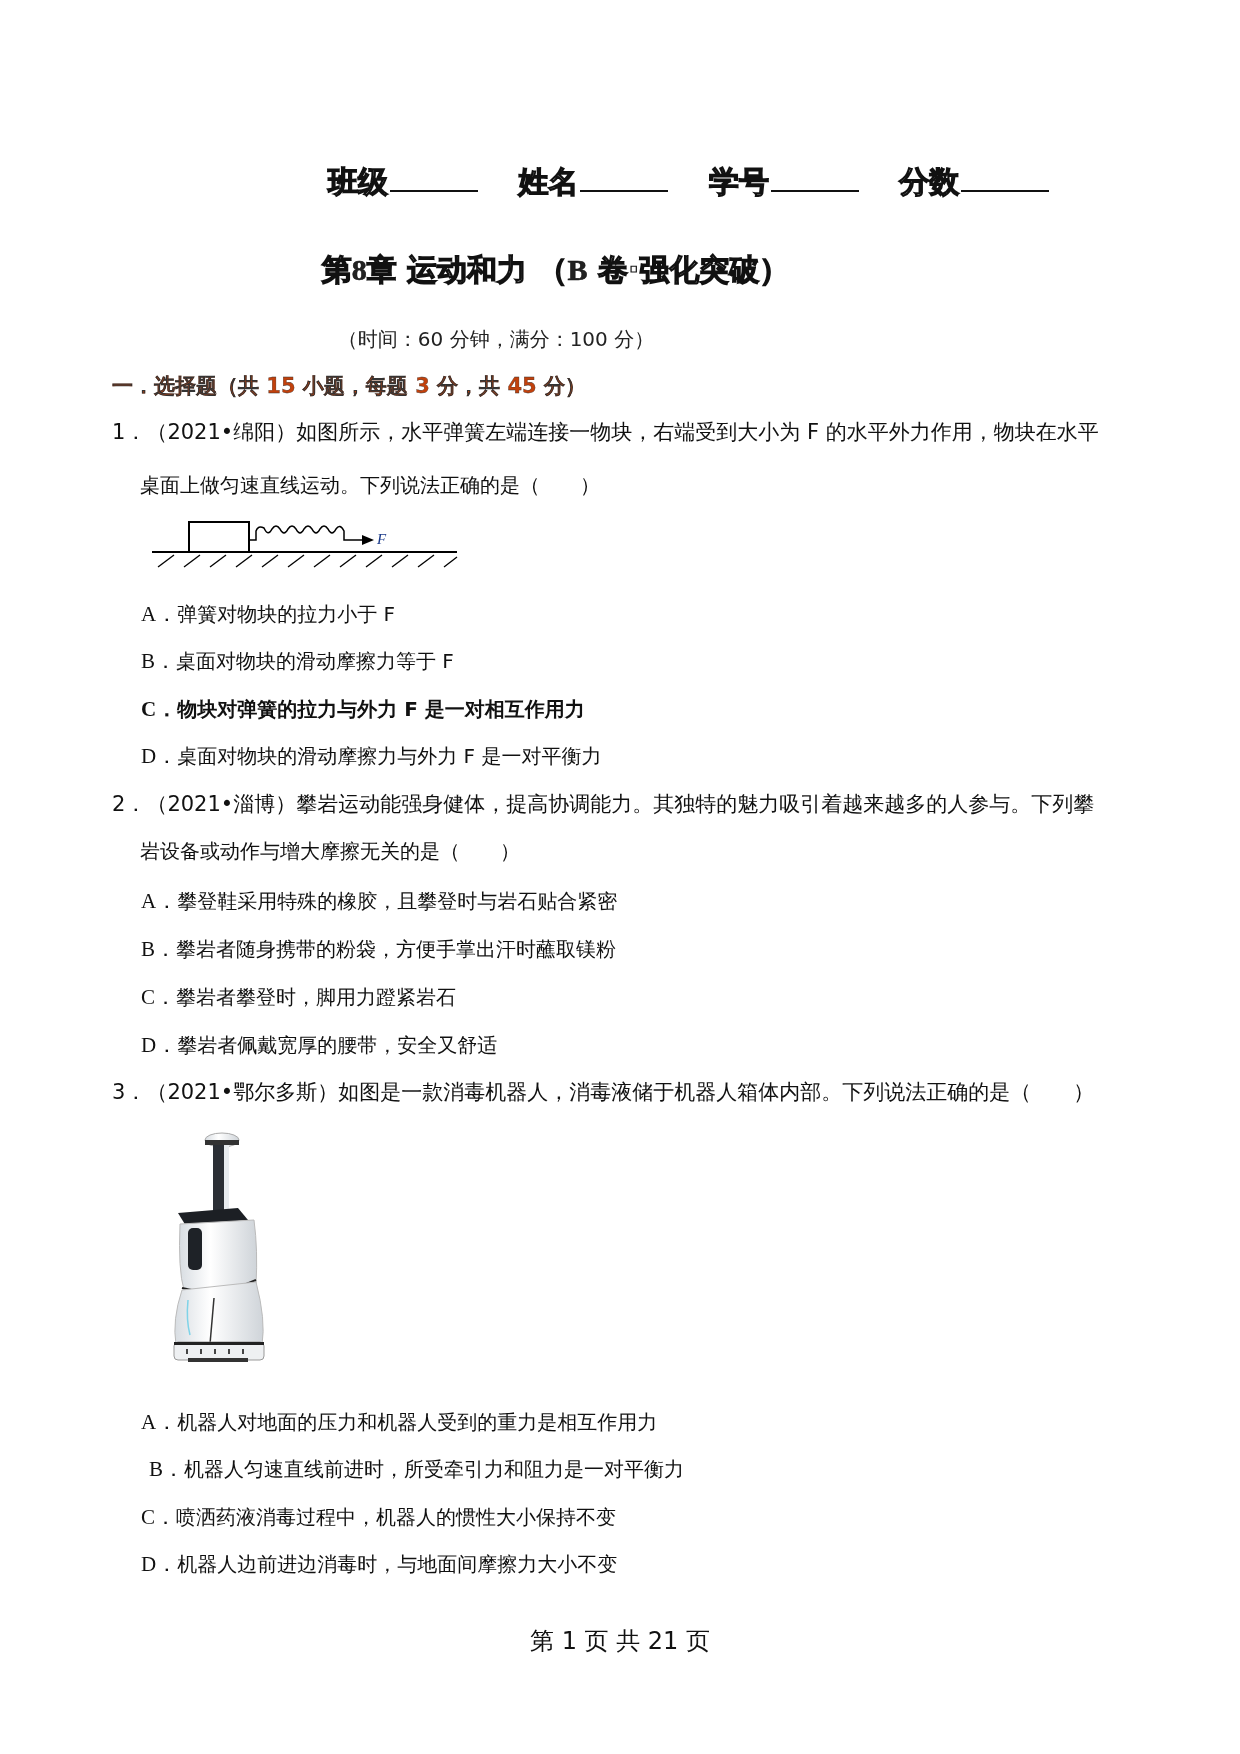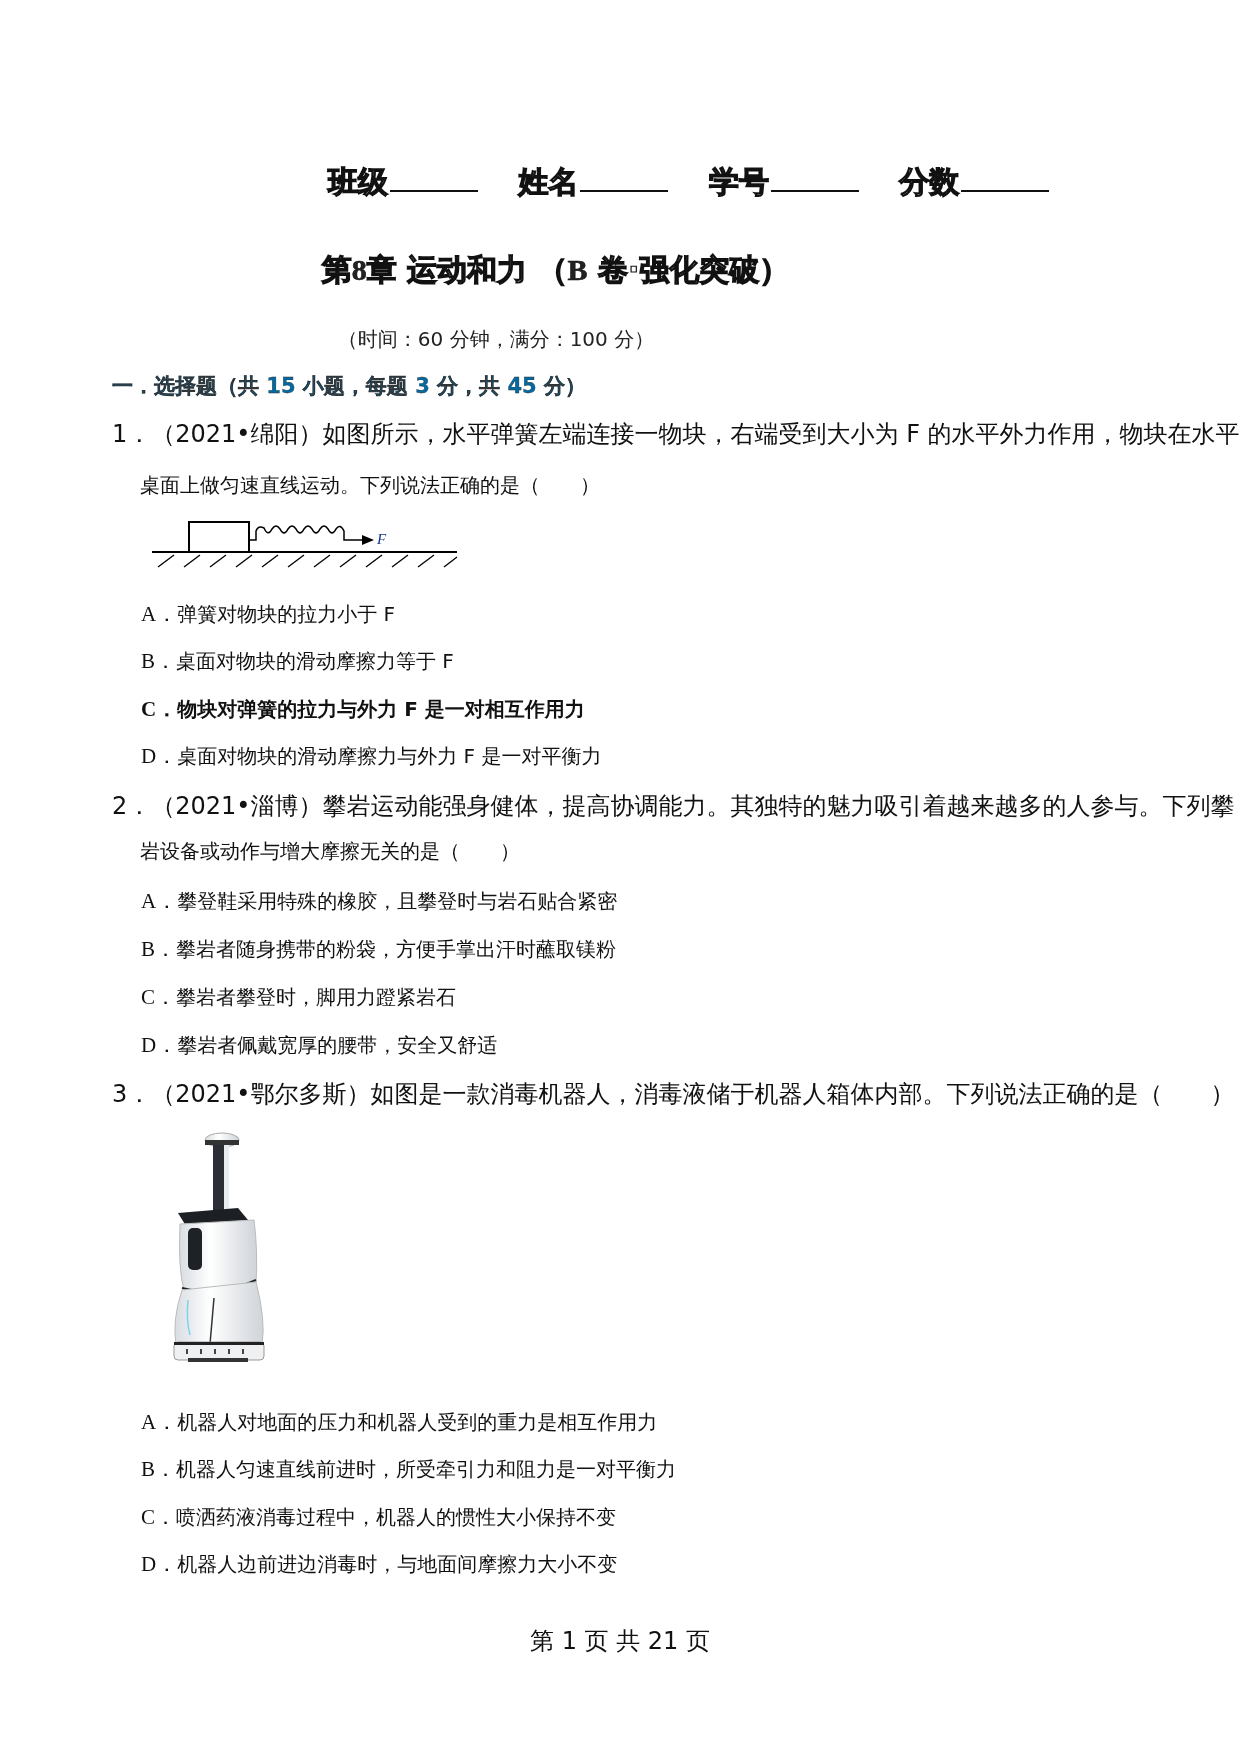--- a/index.html
+++ b/index.html
@@ -7,22 +7,22 @@
            font-family: "DejaVu Sans", "Liberation Sans", sans-serif; color: #000; }
     .abs { position: absolute; }
     .header-fields { left: 328px; top: 162px; font-size: 30px; font-weight: bold; white-space: nowrap;
                      color: #fff; -webkit-text-stroke: 1.2px #111; letter-spacing: 0px; }
     .header-fields .field { display: inline-block; margin-right: 30px; }
     .header-fields .blank { display: inline-block; width: 88px; border-bottom: 2px solid #111; height: 26px; vertical-align: baseline; margin-left: 2px; }
     .title { left: 0; width: 1111px; top: 250px; text-align: center; font-size: 30px; font-weight: bold;
              color: #fff; -webkit-text-stroke: 1.2px #111; }
     .title .num { font-family: "Liberation Serif", serif; color:#222; -webkit-text-stroke: 0.6px #111; }
     .subtitle { left: 0; width: 992px; top: 326px; text-align: center; font-size: 20px; color: #222; }
-    .section { left: 112px; top: 372px; font-size: 21px; font-weight: bold; color: #0369a1; -webkit-text-stroke: 0.3px #333; }
-    .q { left: 112px; font-size: 24px; color: #111; white-space: nowrap; }
+    .section { left: 112px; top: 372px; font-size: 21px; font-weight: bold; color: #c2410c; -webkit-text-stroke: 0.3px #333; }
+    .q { left: 112px; font-size: 21px; color: #111; white-space: nowrap; }
     .q-cont { left: 140px; font-size: 20px; color: #111; white-space: nowrap; }
     .opt { left: 141px; font-size: 20px; color: #111; white-space: nowrap; font-family: "DejaVu Sans", sans-serif; }
     .opt .letter { font-family: "Liberation Serif", serif; font-size: 21px; }
     .footer { left: 0; width: 1240px; top: 1625px; text-align: center; font-size: 24px; color: #111; }
     .fig { left: 152px; top: 515px; width: 310px; height: 60px; }
     .robot { left: 158px; top: 1120px; width: 120px; height: 245px; }
   </style>
 </head>
 <body>
 
@@ -123,17 +123,17 @@
         <rect x="42" y="229" width="2" height="5"></rect>
         <rect x="56" y="229" width="2" height="5"></rect>
         <rect x="70" y="229" width="2" height="5"></rect>
         <rect x="84" y="229" width="2" height="5"></rect>
       </g>
     <rect x="30" y="238" width="60" height="4" fill="#333"></rect>
   </svg>
 </div>
 
 <div class="abs opt" style="top:1408px;"><span class="letter">A．</span><span>机器人对地面的压力和机器人受到的重力是相互作用力</span></div>
-<div class="abs opt" style="top:1455px;"><span class="letter">B．</span><span>机器人匀速直线前进时，所受牵引力和阻力是一对平衡力</span></div>
+<div class="abs opt" style="top:1455px;margin-left:8px;"><span class="letter">B．</span><span>机器人匀速直线前进时，所受牵引力和阻力是一对平衡力</span></div>
 <div class="abs opt" style="top:1503px;"><span class="letter">C．</span><span>喷洒药液消毒过程中，机器人的惯性大小保持不变</span></div>
 <div class="abs opt" style="top:1550px;"><span class="letter">D．</span><span>机器人边前进边消毒时，与地面间摩擦力大小不变</span></div>
 
 <div class="abs footer">第 1 页 共 21 页</div>
 
 </body></html>

